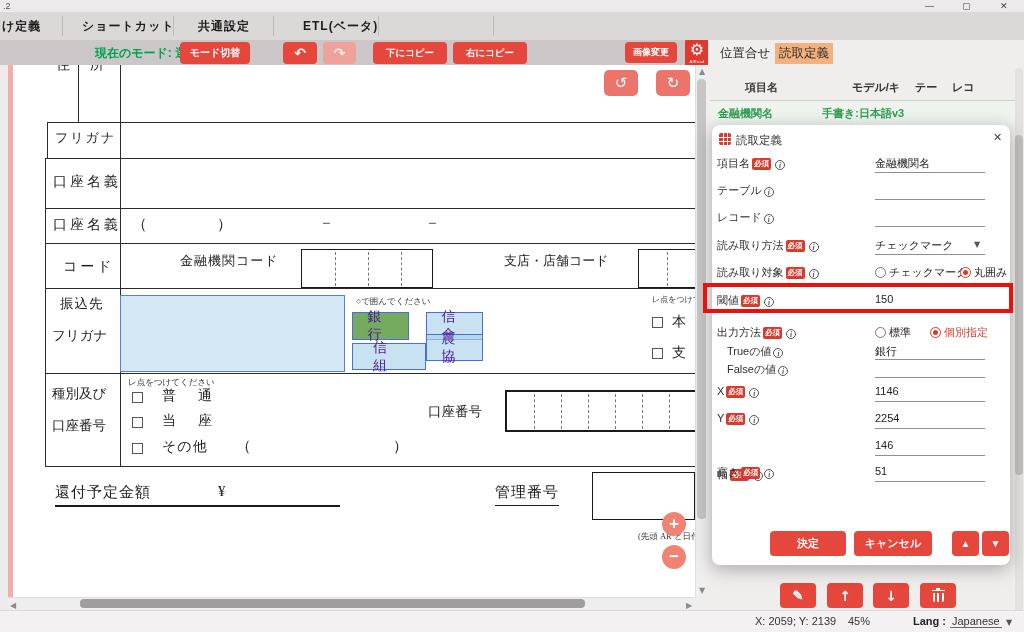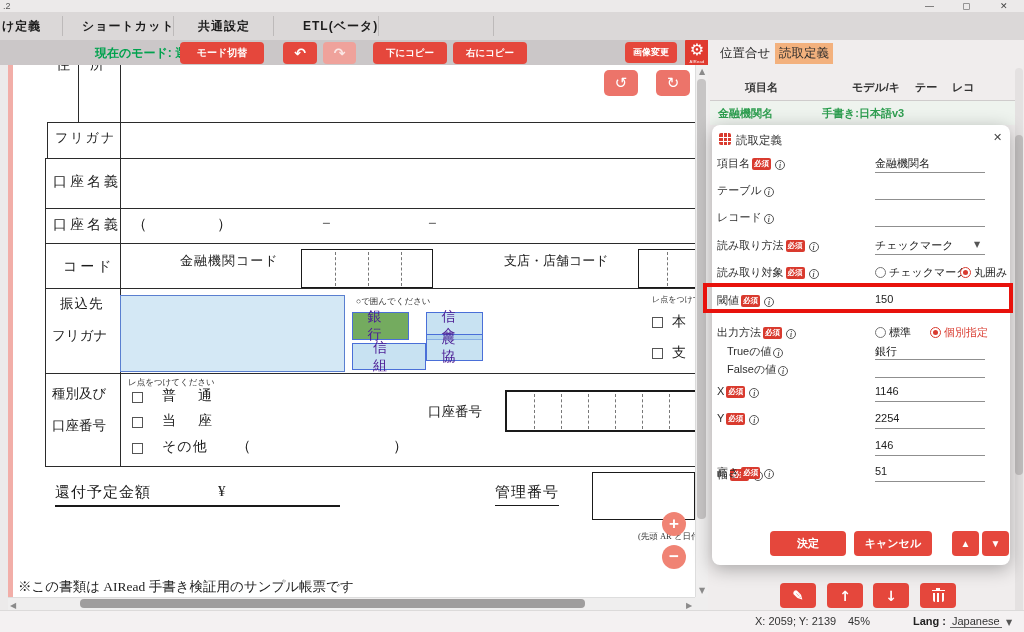--- a/index.html
+++ b/index.html
@@ -127,21 +127,21 @@
   <span class="abs menu-tab" style="left:303px;">ETL(ベータ)</span>
   <span class="abs menu-sep" style="left:62px;"></span>
   <span class="abs menu-sep" style="left:173px;"></span>
   <span class="abs menu-sep" style="left:273px;"></span>
   <span class="abs menu-sep" style="left:378px;"></span>
   <span class="abs menu-sep" style="left:493px;"></span>
 </div>
 
 <div id="toolbar" class="abs"></div>
 <span id="mode-label" class="abs">現在のモード: 選択</span>
-<button class="abs rbtn" style="left:180px;top:42px;width:84px;height:22px;font-size:10px;text-align:center;">モード切替</button>
+<button class="abs rbtn" style="left:180px;top:42px;width:70px;height:22px;font-size:10px;text-align:center;">モード切替</button>
 <button class="abs rbtn" style="left:283px;top:42px;width:34px;height:22px;font-size:14px;">
     <span class="arrow-glyph">↶</span>
   </button>
 <button class="abs rbtn disabled" style="left:323px;top:42px;width:33px;height:22px;font-size:14px;">
     <span class="arrow-glyph">↷</span>
   </button>
 <button class="abs rbtn" style="left:373px;top:42px;width:74px;height:22px;font-size:9.5px;">下にコピー</button>
 <button class="abs rbtn" style="left:453px;top:42px;width:74px;height:22px;font-size:9.5px;">右にコピー</button>
 <button class="abs rbtn" style="left:625px;top:42px;width:52px;height:21px;font-size:9px;">画像変更</button>
 <div id="gear-btn" class="abs">
@@ -238,21 +238,20 @@
   <span class="abs flabel" style="left:487px;top:418px;font-size:15px;letter-spacing:1px;border-bottom:1.5px solid #1a1a1a;padding-bottom:3px;">管理番号</span>
   <div class="abs cellbox" style="left:584px;top:407px;width:103px;height:48px;"></div>
   <span class="abs smalltext" style="left:630px;top:466px;width:58px;overflow:hidden;white-space:nowrap;">(先頭 AR と日付 8 桁を</span>
   <div class="abs circle-btn" style="left:654px;top:447px;">
       <span>+</span>
     </div>
   <div class="abs circle-btn" style="left:654px;top:480px;">
       <span>−</span>
     </div>
 
-  <span class="abs flabel" style="left:10px;top:513px;font-size:13.5px;letter-spacing:0;">※この書類は AIRead 手書き検証用のサンプル帳票です</span>
 
   <div class="abs rot-btn" style="left:596px;top:5px;">
       <span>↺</span>
     </div>
   <div class="abs rot-btn" style="left:648px;top:5px;">
       <span>↻</span>
     </div>
 
   <div class="abs sb-track-v">
     <span class="abs sb-arrow" style="left:3px;top:2px;">▲</span>

